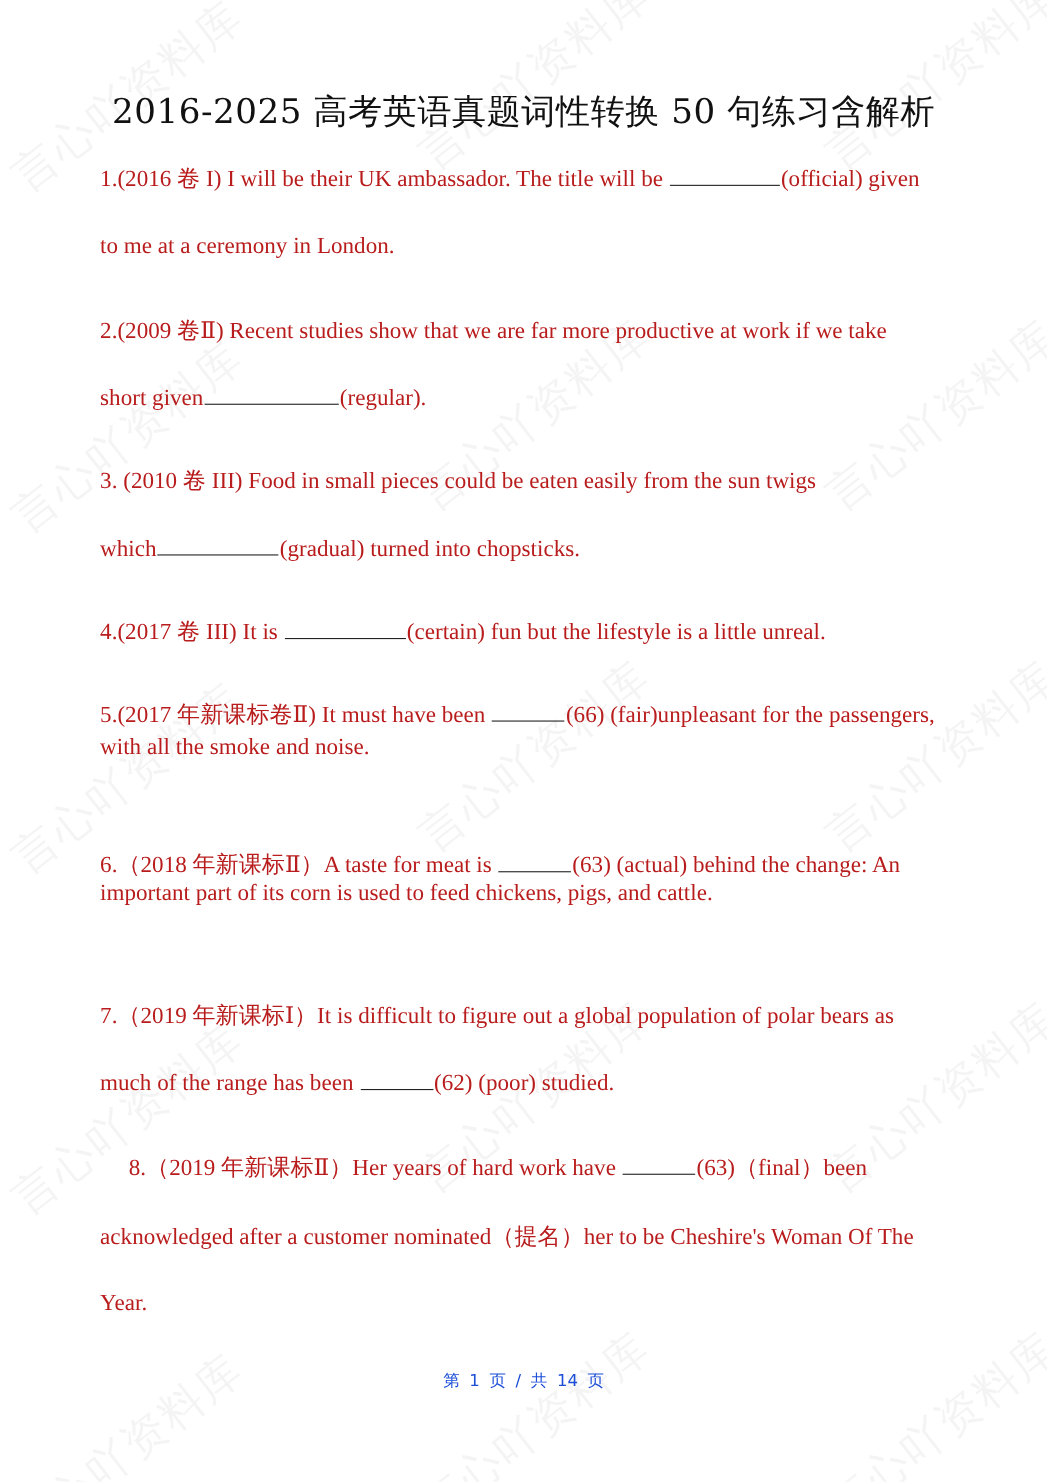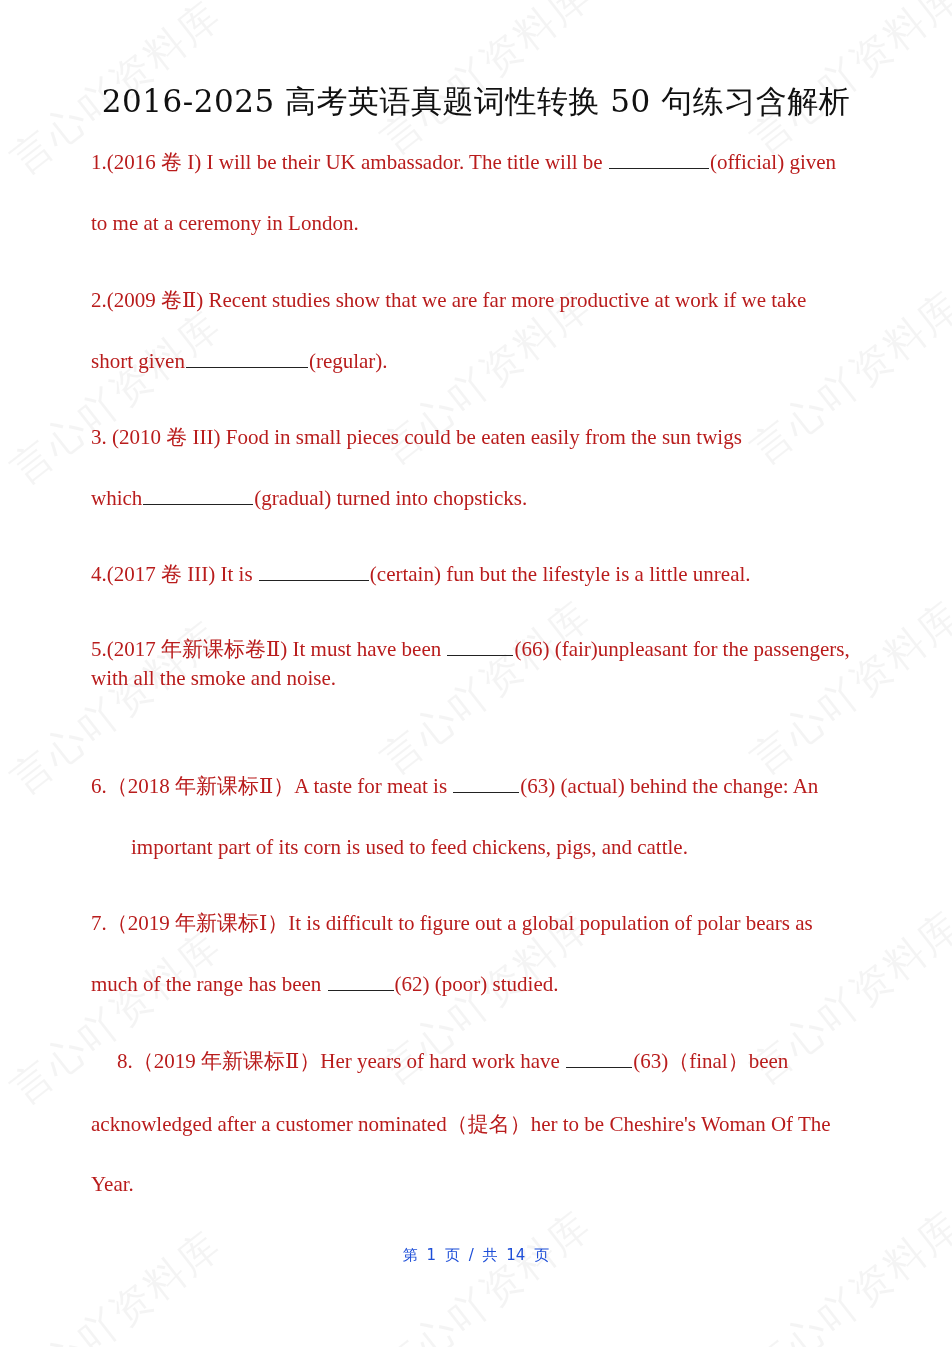--- a/index.html
+++ b/index.html
@@ -66,21 +66,21 @@
       </div>
       <div>
         <div class="q-line" style="top: 560px;"><span>4.(2017 卷 III) It is </span><span class="blank" style="width: 110px;"></span><span>(certain) fun but the lifestyle is a little unreal.</span></div>
       </div>
       <div>
         <div class="q-line" style="top: 635px;"><span>5.(2017 年新课标卷Ⅱ) It must have been </span><span class="blank" style="width: 66px;"></span><span>(66) (fair)unpleasant for the passengers,</span></div>
         <div class="q-line" style="top: 666px;"><span>with all the smoke and noise.</span></div>
       </div>
       <div>
         <div class="q-line" style="top: 772px;"><span>6.（2018 年新课标Ⅱ）A taste for meat is </span><span class="blank" style="width: 66px;"></span><span>(63) (actual) behind the change: An</span></div>
-        <div class="q-line" style="top: 835px; margin-left: 40px;"><span>important part of its corn is used to feed chickens, pigs, and cattle.</span></div>
+        <div class="q-line" style="top: 799px;"><span>important part of its corn is used to feed chickens, pigs, and cattle.</span></div>
       </div>
       <div>
         <div class="q-line" style="top: 909px;"><span>7.（2019 年新课标Ⅰ）It is difficult to figure out a global population of polar bears as</span></div>
         <div class="q-line" style="top: 972px;"><span>much of the range has been </span><span class="blank" style="width: 66px;"></span><span>(62) (poor) studied.</span></div>
       </div>
       <div>
         <div class="q-line" style="top: 1047px; margin-left: 26px;"><span>8.（2019 年新课标Ⅱ）Her years of hard work have </span><span class="blank" style="width: 66px;"></span><span>(63)（final）been</span></div>
         <div class="q-line" style="top: 1110px;"><span>acknowledged after a customer nominated（提名）her to be Cheshire's Woman Of The</span></div>
         <div class="q-line" style="top: 1172px;"><span>Year.</span></div>
       </div>

